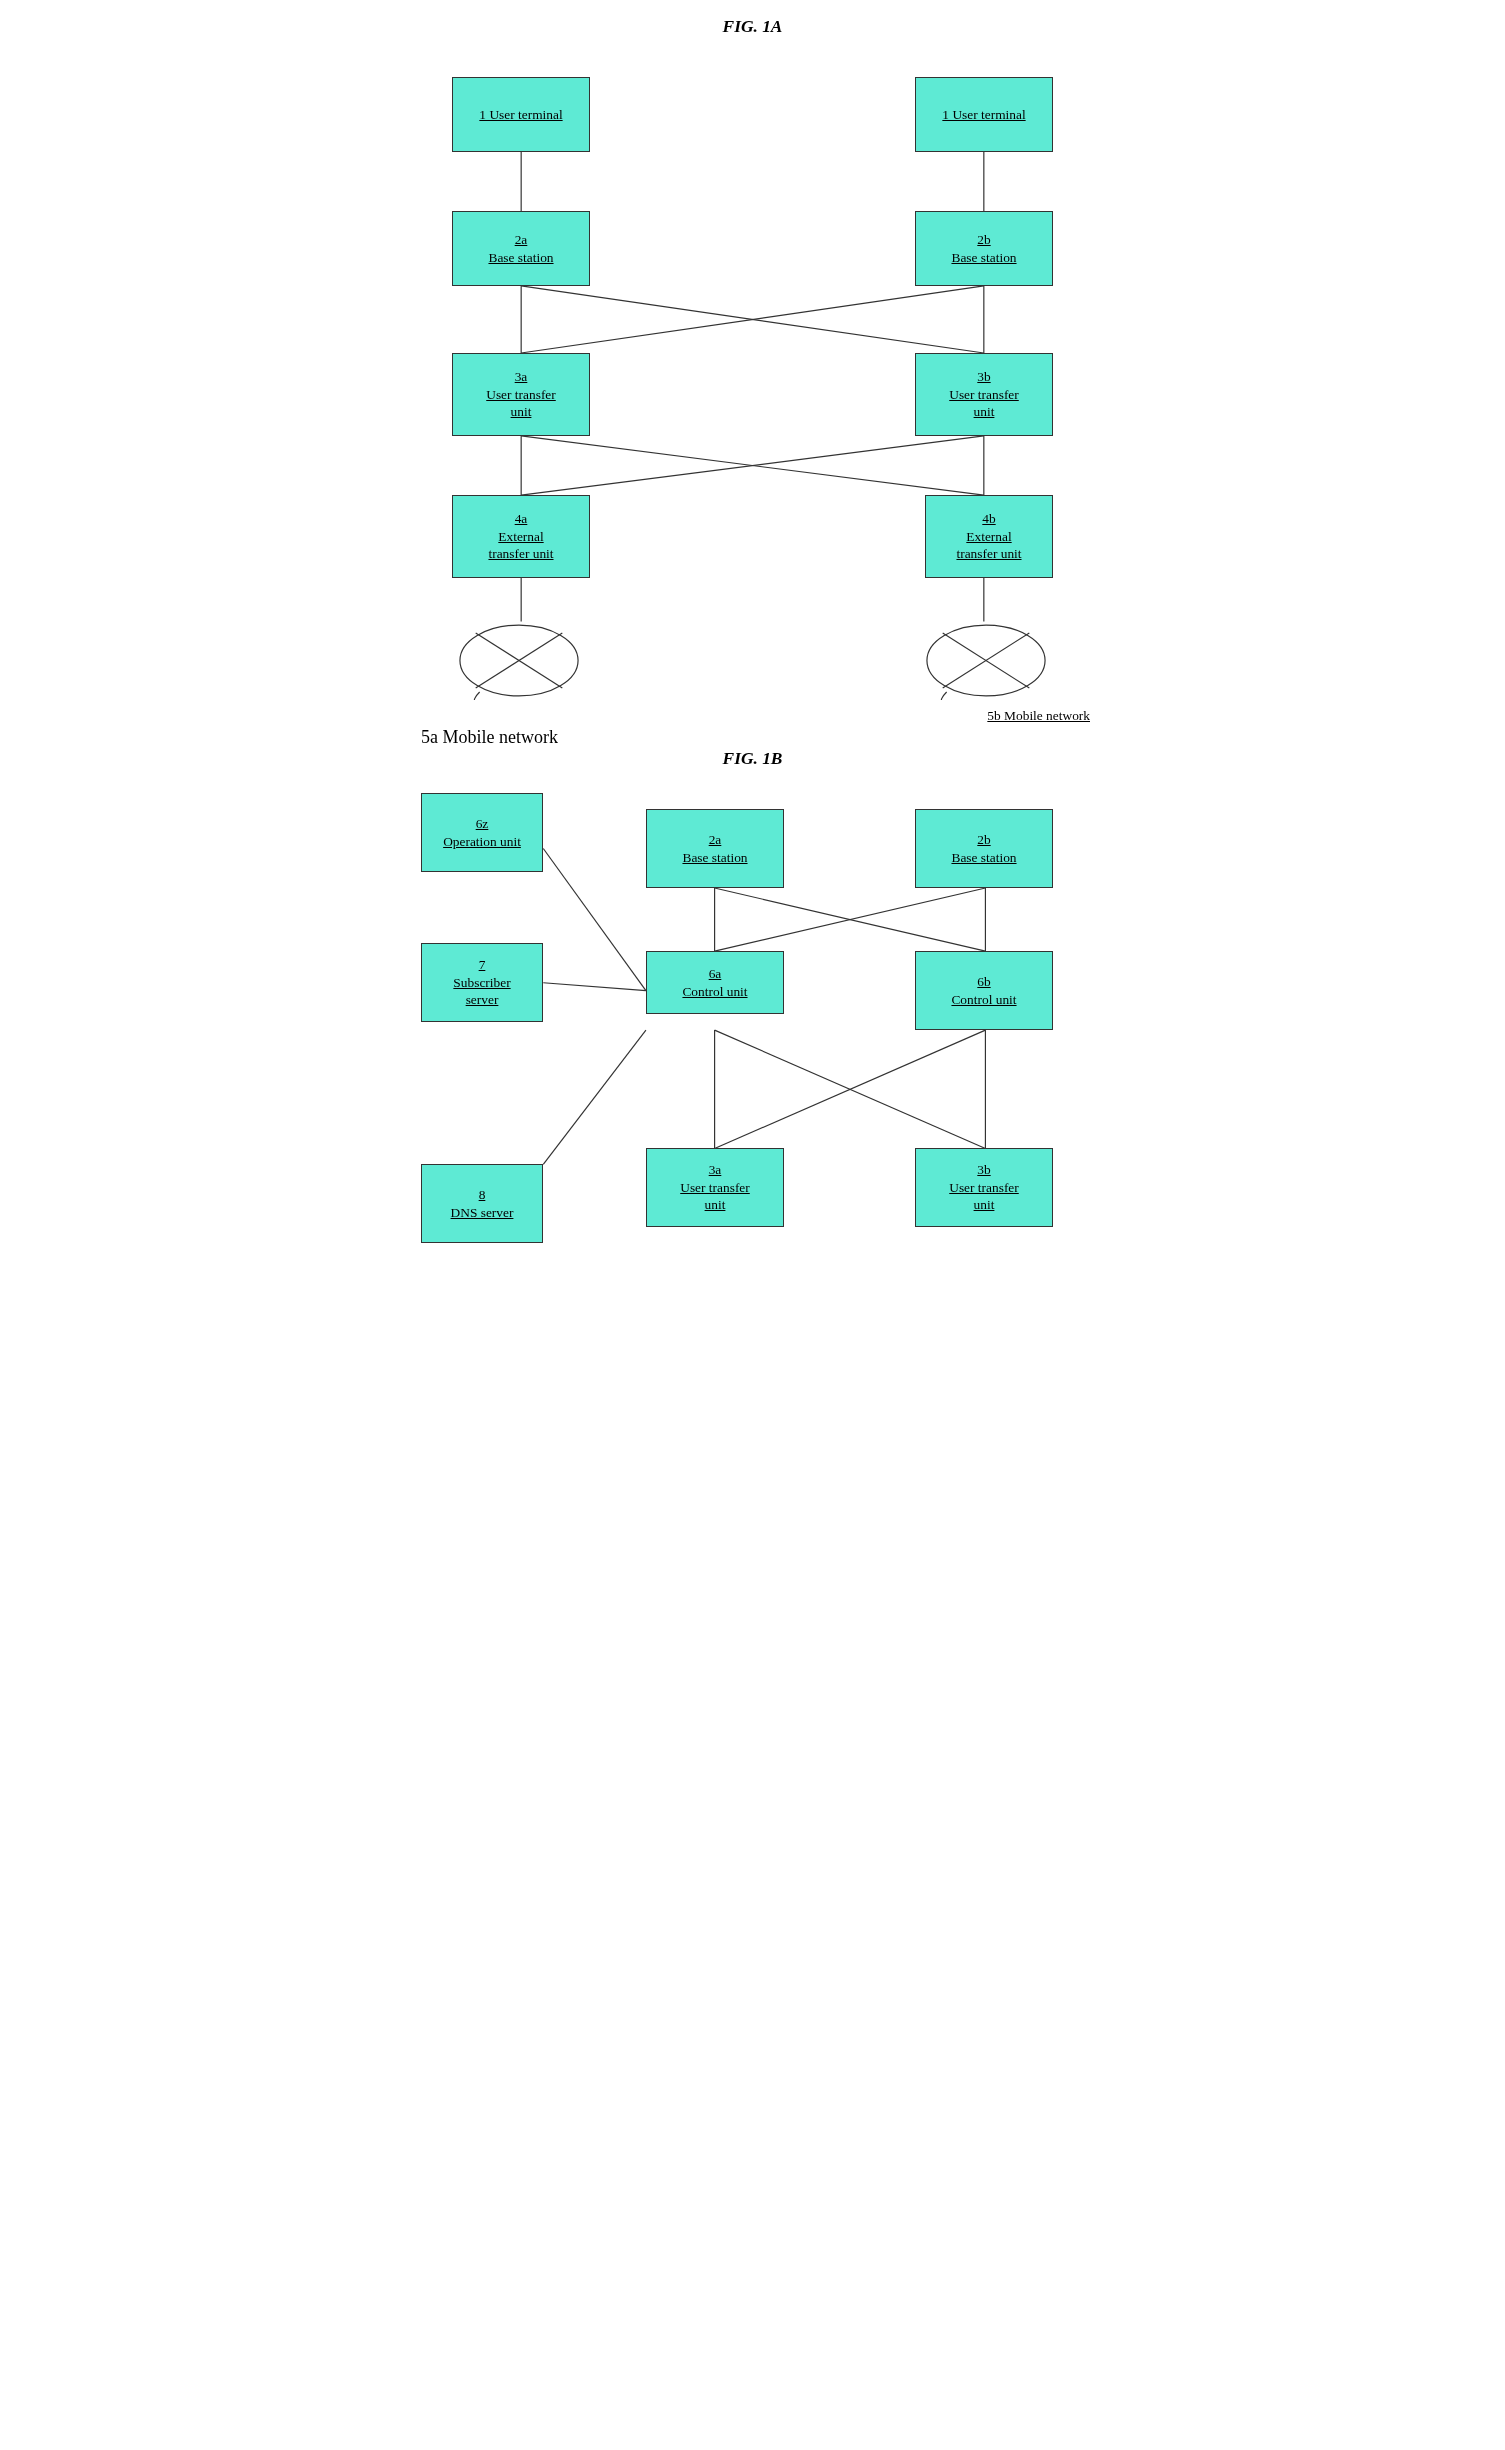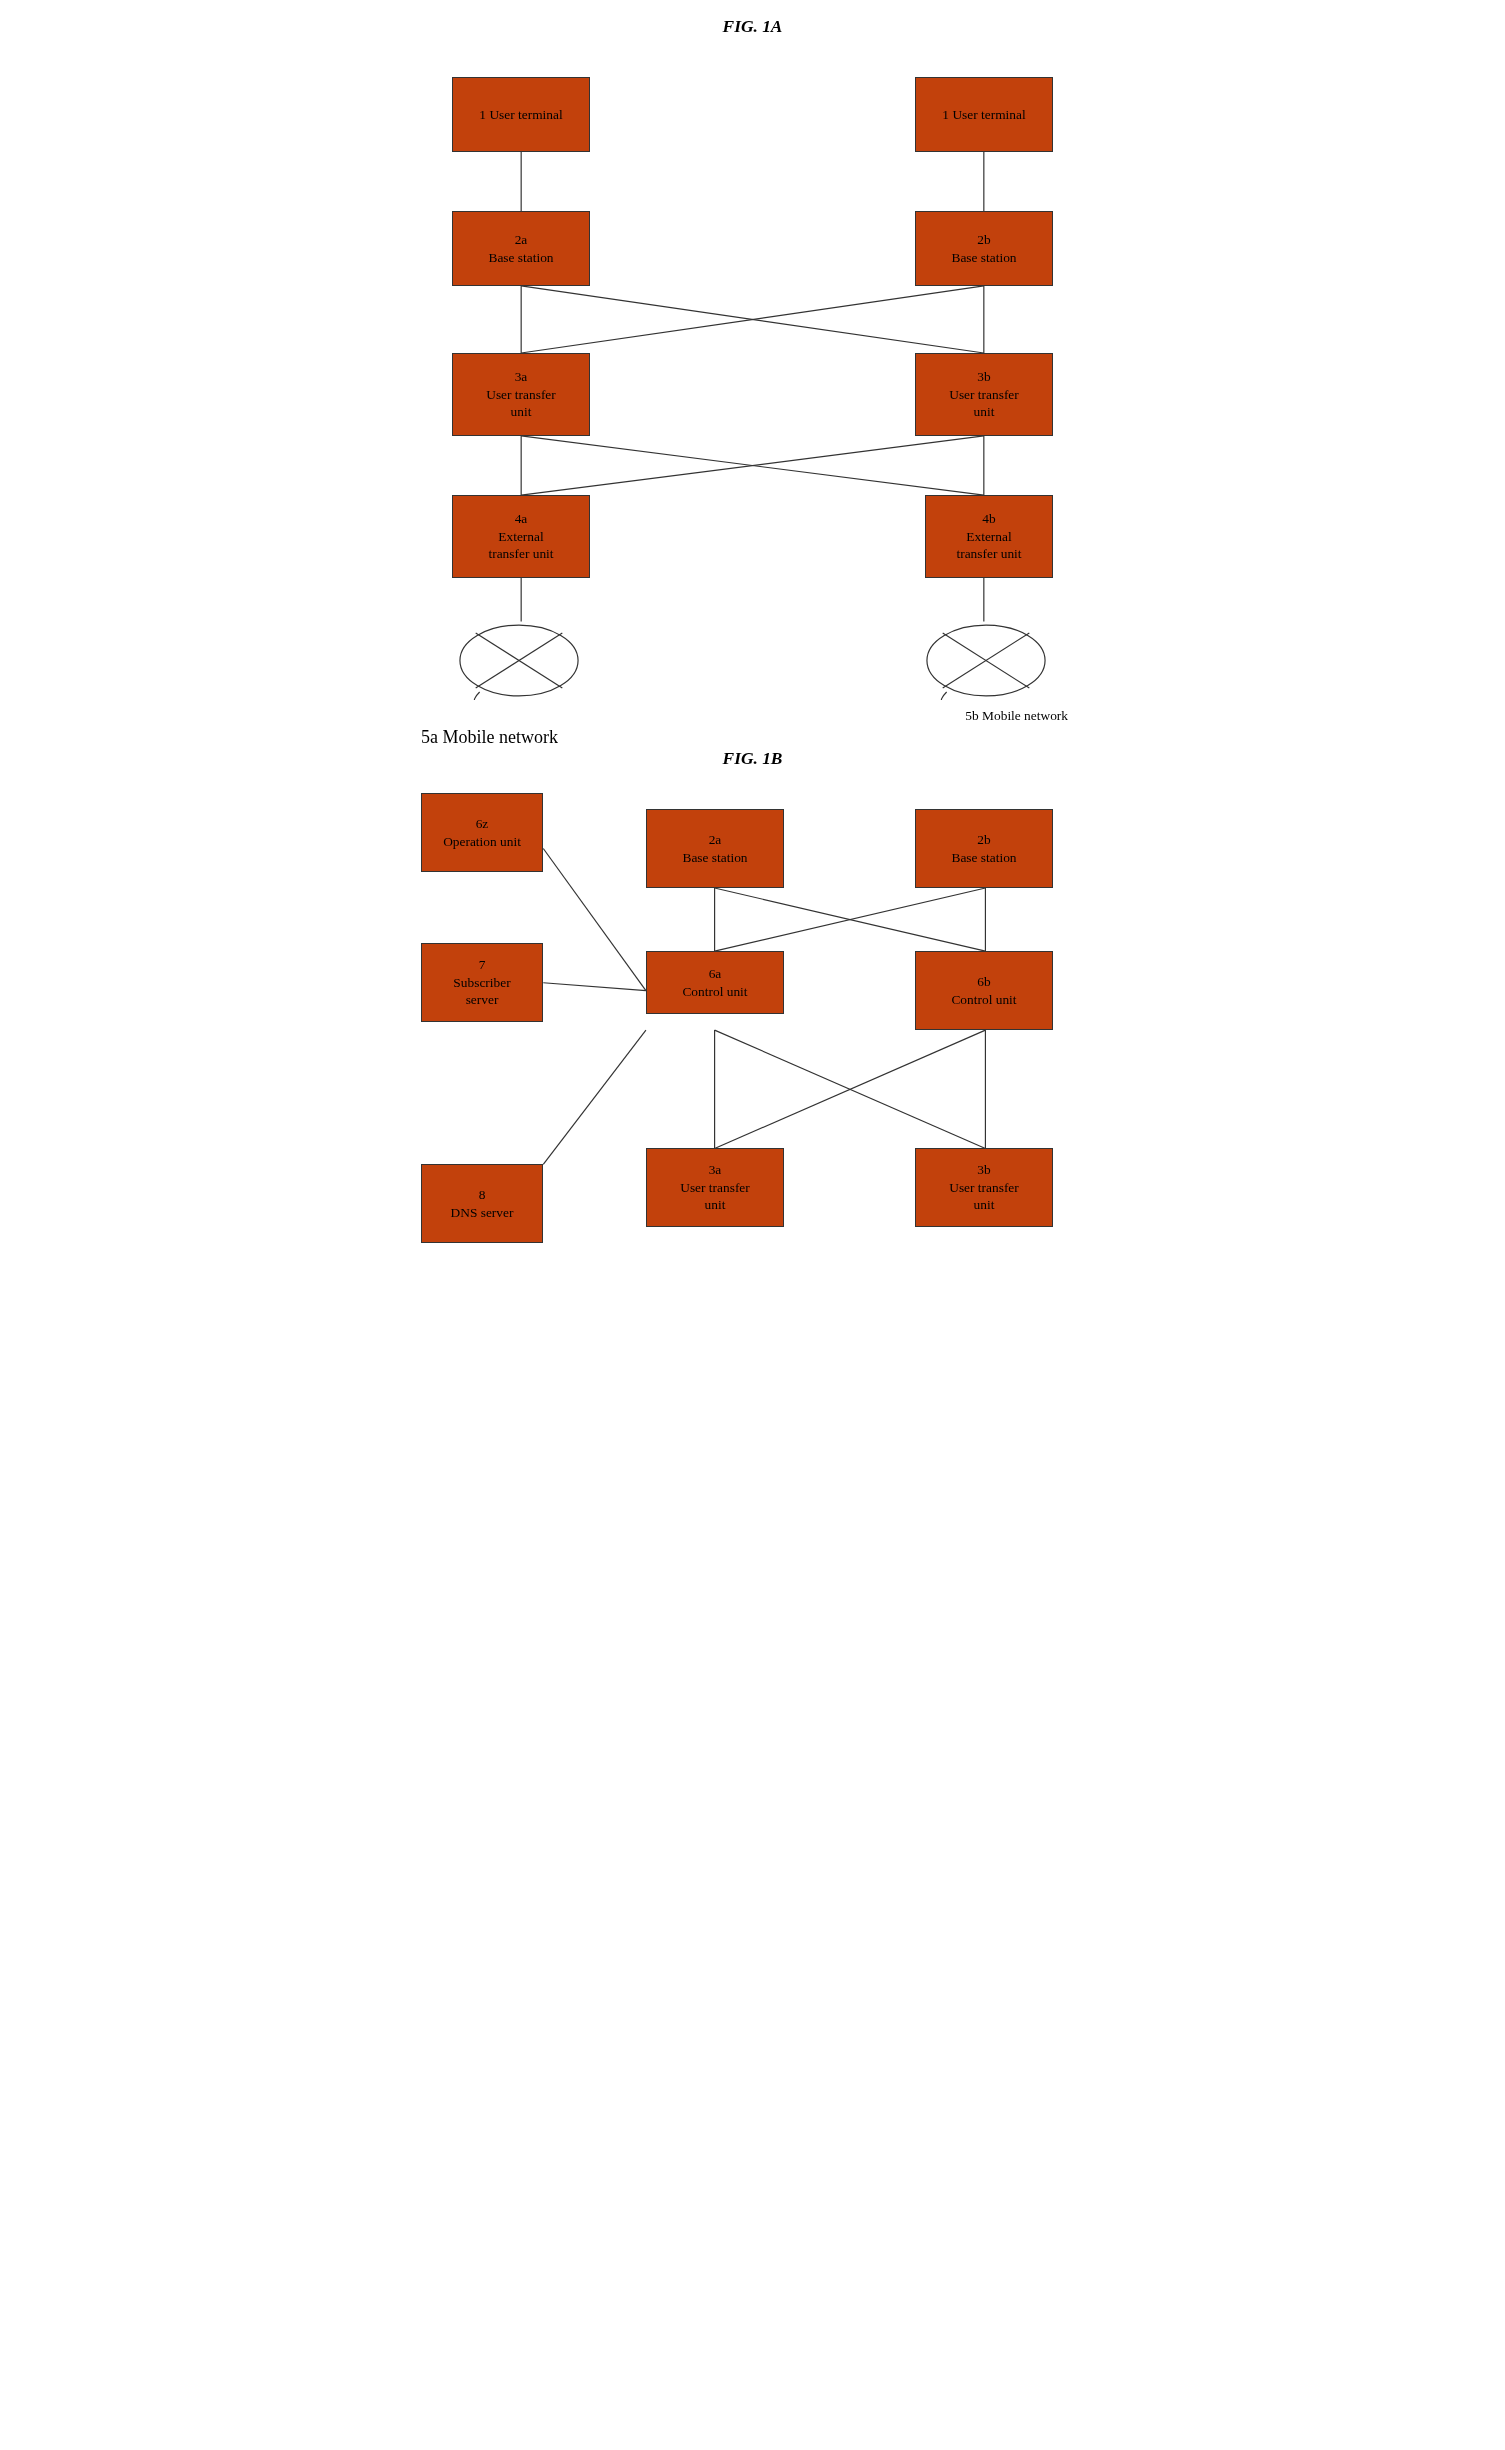--- a/index.html
+++ b/index.html
@@ -28,27 +28,28 @@
       position: relative;
       width: 679px;
       margin: 0 auto;
       height: 679px;
     }
 
     .box {
       position: absolute;
       border: 1.6px solid #333;
       text-align: center;
-      background: #c2410c;
+      background: #5eead4;
       display: flex;
       flex-direction: column;
       align-items: center;
       justify-content: center;
       font-size: 13.4px;
       line-height: 1.3;
+      text-decoration: underline;
     }
 
     
     .ut-left {
       width: 138px; height: 75px;
       left: 39px; top: 24px;
     }
     .ut-right {
       width: 138px; height: 75px;
       right: 39px; top: 24px;
@@ -229,21 +230,21 @@
     </svg>
 
     <svg class="ellipse-right" viewBox="0 0 160 100">
       <ellipse cx="80" cy="50" rx="75" ry="45" fill="none" stroke="#333" stroke-width="1.5"></ellipse>
       <line x1="25" y1="15" x2="135" y2="85" stroke="#333" stroke-width="1.5"></line>
       <line x1="135" y1="15" x2="25" y2="85" stroke="#333" stroke-width="1.5"></line>
       <path d="M30,90 Q10,110 50,105" fill="none" stroke="#333" stroke-width="1.5"></path>
     </svg>
 
     <div class="net-label-left">5a  Mobile network</div>
-    <div class="net-label-right" style="right:24px; text-align:center;">5b  Mobile network</div>
+    <div class="net-label-right" style="right:2px; text-align:center;text-decoration:underline;">5b  Mobile network</div>
 
   </div>
 
   <div class="fig-title" style="margin-top:16px;">FIG. 1B</div>
 
   <div class="fig1b-container">
 
     <svg class="lines-svg" viewBox="0 0 860 620" xmlns="http://www.w3.org/2000/svg">
 
       <line x1="165" y1="70" x2="295" y2="250" stroke="#333" stroke-width="1.5"></line>

